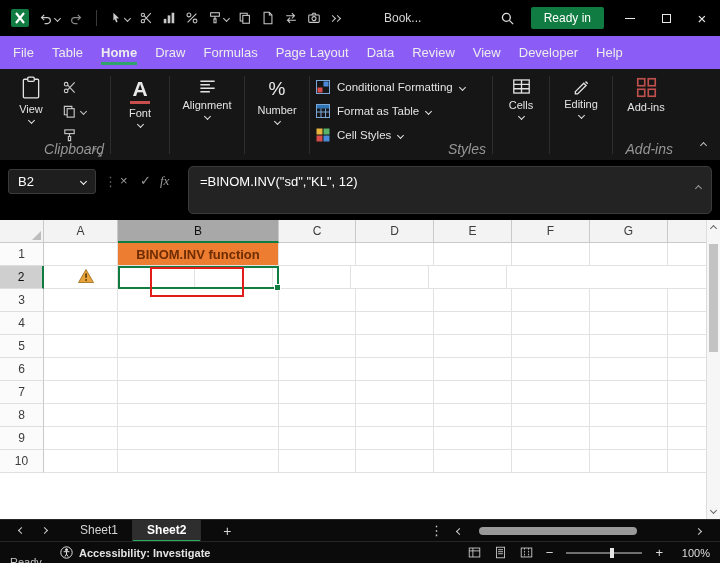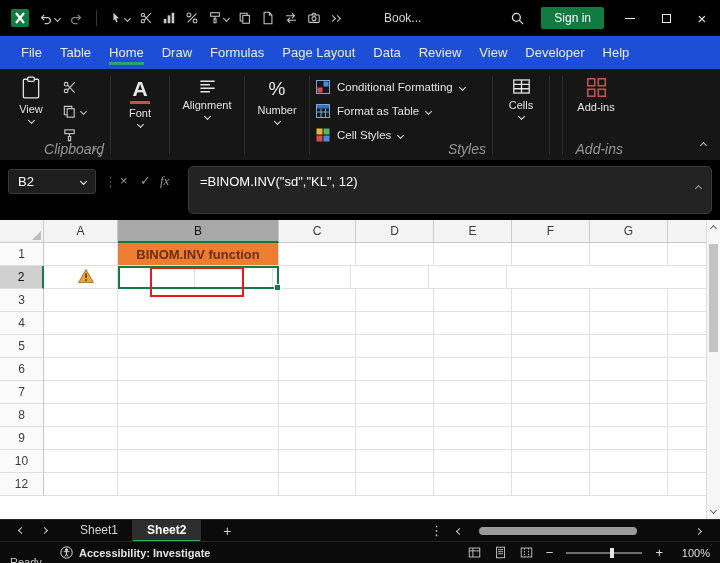--- a/index.html
+++ b/index.html
@@ -23,23 +23,23 @@
 .spacer{flex:1;}
 .search-btn{margin-right:16px;display:flex;align-items:center;}
 .signin-btn{background:#107C41;color:#fff;font-size:12px;border:none;padding:4px 13px;border-radius:2px;font-family:inherit;}
 .win-controls{display:flex;margin-left:8px;}
 .win-btn{width:36px;height:36px;display:flex;align-items:center;justify-content:center;color:#e8e8e8;}
 .min-glyph{width:10px;height:1px;background:#e8e8e8;}
 .max-glyph{width:9px;height:9px;border:1px solid #e8e8e8;}
 .close-glyph{font-size:15px;line-height:1;}
 
 
-#menubar{position:absolute;top:36px;left:0;width:720px;height:33px;background:#1d4ed8;display:flex;align-items:center;padding-left:12px;}
+#menubar{position:absolute;top:36px;left:0;width:720px;height:33px;background:#8b5cf6;display:flex;align-items:center;padding-left:4px;}
 .menu-item{padding:0 9px;font-size:13px;color:#ececec;height:33px;line-height:33px;position:relative;white-space:nowrap;}
-.menu-item.active{font-weight:normal;}
+.menu-item.active{font-weight:bold;}
 .menu-item.active::after{content:"";position:absolute;left:9px;right:9px;bottom:4px;height:3px;background:#2EA36A;}
 .share-btn{margin-left:auto;margin-right:12px;background:#0F7B3F;border:none;color:#fff;font-size:12px;height:24px;border-radius:4px;display:flex;align-items:center;gap:6px;padding:0 11px;font-family:inherit;}
 
 
 #ribbon{position:absolute;top:69px;left:0;width:720px;height:92px;background:#161616;display:flex;padding:5px 8px 0;border-bottom:1px solid #000;}
 .rgroup{position:relative;padding-bottom:16px;flex:none;}
 .glabel{position:absolute;bottom:3px;left:0;right:0;text-align:right;font-size:14px;color:#969696;white-space:nowrap;font-style:italic;}
 .vsep{width:1px;background:#2d2d2d;margin:2px 6px 6px;flex:none;}
 .bigbtn{display:flex;flex-direction:column;align-items:center;gap:3px;color:#e3e3e3;font-size:11px;padding-top:3px;}
 .bigbtn .blabel{white-space:nowrap;}
@@ -208,21 +208,21 @@
         </span>
     </span>
     <span class="doc-title">Book...</span>
     <span class="spacer"></span>
     <span class="search-btn">
         <svg width="15" height="15" viewBox="0 0 16 16" fill="none" stroke="#e0e0e0" stroke-width="1.4">
           <circle cx="6.8" cy="6.8" r="4.2"></circle>
           <path d="M10 10 L14 14"></path>
         </svg>
       </span>
-    <button class="signin-btn">Sign in</button>
+    <button class="signin-btn">Ready in</button>
     <span class="win-controls">
       <span class="win-btn">
           <span class="min-glyph"></span>
         </span>
       <span class="win-btn">
           <span class="max-glyph"></span>
         </span>
       <span class="win-btn">
           <span class="close-glyph">×</span>
         </span>
@@ -339,20 +339,28 @@
     <div class="vsep"></div>
     <div class="rgroup bigbtn" style="width:44px;">
       <svg width="19" height="19" viewBox="0 0 16 16" fill="none" stroke="#e3e3e3" stroke-width="1.1">
           <rect x="1.5" y="2.5" width="13" height="11"></rect>
           <path d="M1.5 6.2 h13 M1.5 9.9 h13 M8 2.5 v11"></path>
         </svg>
       <span class="blabel">Cells</span>
       <span class="chev"></span>
     </div>
     <div class="vsep"></div>
+    <div class="rgroup bigbtn" style="width:50px;">
+      <svg width="18" height="18" viewBox="0 0 16 16" fill="none" stroke="#e3e3e3" stroke-width="1.2">
+          <path d="M3 13 L10.5 5.5 l2 2 L5 15 H3 z" fill="none"></path>
+          <path d="M12 4 l2 2"></path>
+        </svg>
+      <span class="blabel">Editing</span>
+      <span class="chev"></span>
+    </div>
     <div class="vsep"></div>
     <div class="rgroup bigbtn" style="width:54px;">
       <svg width="21" height="21" viewBox="0 0 18 18" fill="none" stroke="#C0504D" stroke-width="1.4">
           <rect x="1.5" y="1.5" width="6" height="6"></rect>
           <rect x="10.5" y="1.5" width="6" height="6"></rect>
           <rect x="1.5" y="10.5" width="6" height="6"></rect>
           <rect x="10.5" y="10.5" width="6" height="6"></rect>
         </svg>
       <span class="blabel">Add-ins</span>
       <span class="glabel">Add-ins</span>
@@ -490,31 +498,20 @@
           <div class="row-hdr">10</div>
           <div class="cell" style="width: 74px;"></div>
           <div class="cell" style="width: 161px;"></div>
           <div class="cell" style="width: 77px;"></div>
           <div class="cell" style="width: 78px;"></div>
           <div class="cell" style="width: 78px;"></div>
           <div class="cell" style="width: 78px;"></div>
           <div class="cell" style="width: 78px;"></div>
           <div class="cell filler"></div>
         </div>
-        <div class="grid-row">
-          <div class="row-hdr">12</div>
-          <div class="cell" style="width: 74px;"></div>
-          <div class="cell" style="width: 161px;"></div>
-          <div class="cell" style="width: 77px;"></div>
-          <div class="cell" style="width: 78px;"></div>
-          <div class="cell" style="width: 78px;"></div>
-          <div class="cell" style="width: 78px;"></div>
-          <div class="cell" style="width: 78px;"></div>
-          <div class="cell filler"></div>
-        </div>
       </div>
     <div class="sel-outline"></div>
     <div class="fill-handle"></div>
     <div class="annotation-box"></div>
     <span class="warn-badge">
       <svg width="16" height="14" viewBox="0 0 16 14">
           <path d="M8 0.5 L15.5 13.5 H0.5 Z" fill="#E8A33D" stroke="#8a5a00" stroke-width="0.7"></path>
           <rect x="7.3" y="4.5" width="1.5" height="4.3" fill="#4a3000"></rect>
           <rect x="7.3" y="10.2" width="1.5" height="1.6" fill="#4a3000"></rect>
         </svg>

